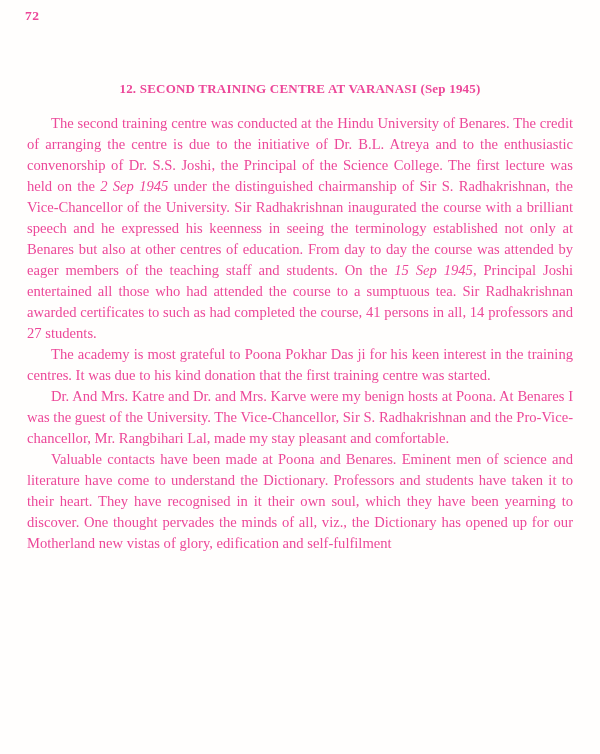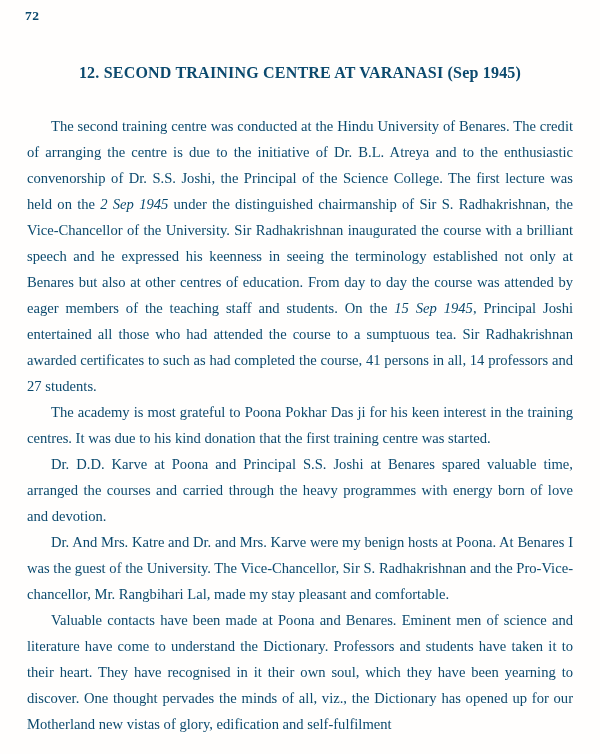--- a/index.html
+++ b/index.html
@@ -5,66 +5,65 @@
   html, body {
     margin: 0;
     padding: 0;
     background: #ffffff;
   }
   .page {
     position: relative;
     width: 600px;
     height: 754px;
     background: #fffefd;
-    color: #0c4a6e;
+    color: #ec4899;
     font-family: "Liberation Serif", serif;
     box-sizing: border-box;
     overflow: hidden;
   }
   .page-number {
     position: absolute;
     top: 8px;
     left: 25px;
     font-size: 13.5px;
     font-weight: bold;
     letter-spacing: 0.5px;
   }
   .heading {
     position: absolute;
-    top: 64px;
+    top: 81px;
     left: 0;
     width: 100%;
     text-align: center;
-    font-size: 16px;
+    font-size: 13px;
     font-weight: bold;
     letter-spacing: 0.2px;
   }
   .document-body {
     position: absolute;
     top: 113px;
     left: 27px;
     right: 27px;
   }
   .para {
     margin: 0;
     font-size: 14.6px;
-    line-height: 26px;
+    line-height: 21px;
     text-align: justify;
     text-indent: 24px;
   }
   .para em {
     font-style: italic;
   }
 </style>
 </head>
 <body>
 
 <div class="page">
   <div class="page-number">72</div>
   <div class="heading">12. SECOND TRAINING CENTRE AT VARANASI (Sep 1945)</div>
   <div class="document-body">
       <p class="para"><span>The second training centre was conducted at the Hindu University of Benares. The credit of arranging the centre is due to the initiative of Dr. B.L. Atreya and to the enthusiastic convenorship of Dr. S.S. Joshi, the Principal of the Science College. The first lecture was held on the </span><em>2 Sep 1945</em><span> under the distinguished chairmanship of Sir S. Radhakrishnan, the Vice-Chancellor of the University. Sir Radhakrishnan inaugurated the course with a brilliant speech and he expressed his keenness in seeing the terminology established not only at Benares but also at other centres of education. From day to day the course was attended by eager members of the teaching staff and students. On the </span><em>15 Sep 1945</em><span>, Principal Joshi entertained all those who had attended the course to a sumptuous tea. Sir Radhakrishnan awarded certificates to such as had completed the course, 41 persons in all, 14 professors and 27 students.</span></p>
       <p class="para"><span>The academy is most grateful to Poona Pokhar Das ji for his keen interest in the training centres. It was due to his kind donation that the first training centre was started.</span></p>
-      <p class="para"><span>Dr. D.D. Karve at Poona and Principal S.S. Joshi at Benares spared valuable time, arranged the courses and carried through the heavy programmes with energy born of love and devotion.</span></p>
       <p class="para"><span>Dr. And Mrs. Katre and Dr. and Mrs. Karve were my benign hosts at Poona. At Benares I was the guest of the University. The Vice-Chancellor, Sir S. Radhakrishnan and the Pro-Vice-chancellor, Mr. Rangbihari Lal, made my stay pleasant and comfortable.</span></p>
       <p class="para"><span>Valuable contacts have been made at Poona and Benares. Eminent men of science and literature have come to understand the Dictionary. Professors and students have taken it to their heart. They have recognised in it their own soul, which they have been yearning to discover. One thought pervades the minds of all, viz., the Dictionary has opened up for our Motherland new vistas of glory, edification and self-fulfilment </span></p>
     </div>
 </div>
 
 </body></html>

